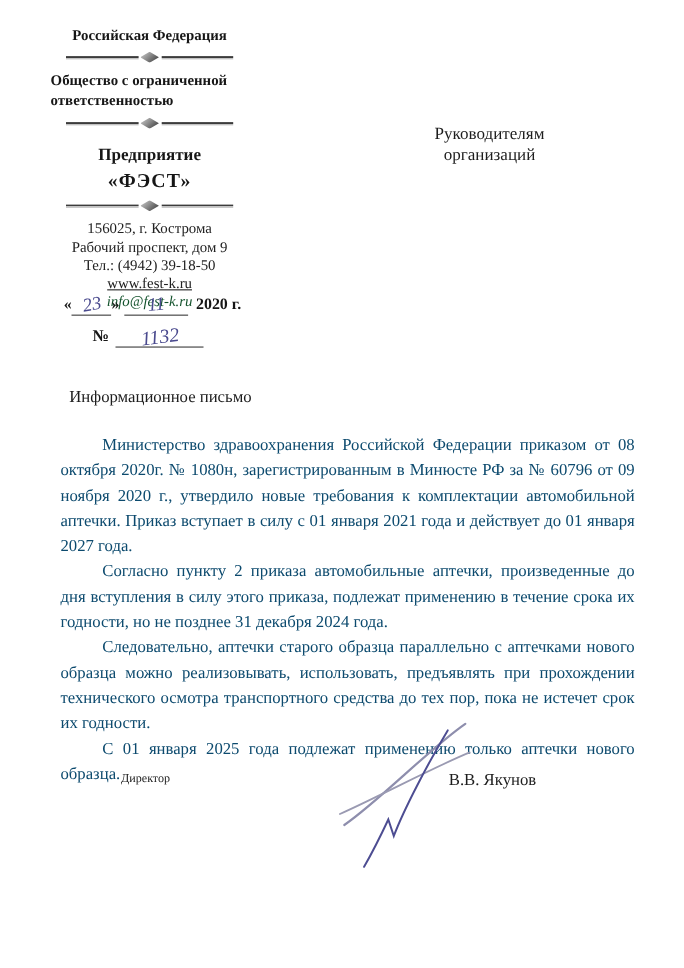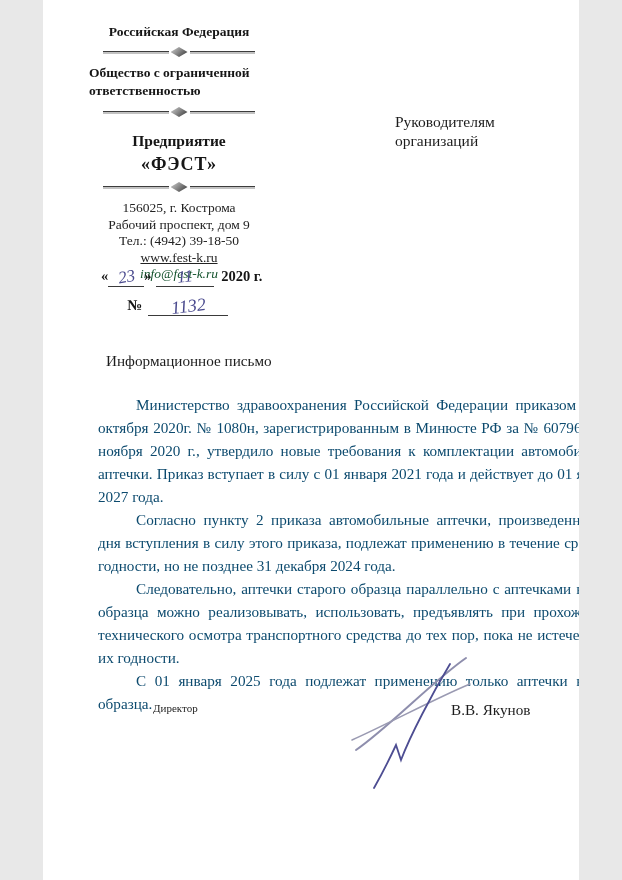--- a/index.html
+++ b/index.html
@@ -1,18 +1,18 @@
 <!DOCTYPE html>
 <html><head>
 <meta charset="utf-8">
 <style>
   html,body { margin:0; padding:0; background:#e8e8e8; }
   .page {
     position:relative;
-    width:536px; height:880px;
+    width:622px; height:880px;
     margin:0 auto;
     background:#ffffff;
     font-family:"Liberation Serif","DejaVu Serif",serif;
     color:#1d1d1d;
     overflow:hidden;
   }
 
   
   .letterhead {
     position:absolute; left:28px; top:24px; width:216px;
@@ -29,21 +29,21 @@
   .lh-orgtype { text-align:left; padding-left:18px; font-weight:bold; font-size:13.5px; line-height:18px; color:#161616; margin-top:4px; }
   .lh-enterprise { font-weight:bold; font-size:15.5px; margin-top:15px; color:#161616; }
   .lh-name { font-weight:bold; font-size:18px; margin-top:4px; margin-bottom:6px; letter-spacing:1px; color:#161616; }
   .lh-address { font-size:13.5px; line-height:16.5px; margin-top:8px; color:#222; }
   .lh-website { font-size:13.5px; line-height:16.5px; text-decoration:underline; color:#222; }
   .lh-email { font-size:13.5px; line-height:16.5px; color:#14532d;font-style:italic; }
 
   
   .recipient {
     position:absolute; left:352px; top:112px; width:186px;
-    text-align:left; font-size:15.5px; line-height:19px; color:#1d1d1d;
+    text-align:center; font-size:15.5px; line-height:19px; color:#1d1d1d;
   }
 
   
   .hand { font-style:italic; color:#4a4a8e; font-size:17px; font-weight:normal; }
   .dateline {
     position:absolute; left:58px; top:266px;
     font-weight:bold; font-size:14.5px; color:#161616;
     white-space:nowrap;
   }
   .blankfield { display:inline-block; border-bottom:1.2px solid #3a3a3a; text-align:center; vertical-align:baseline; }

